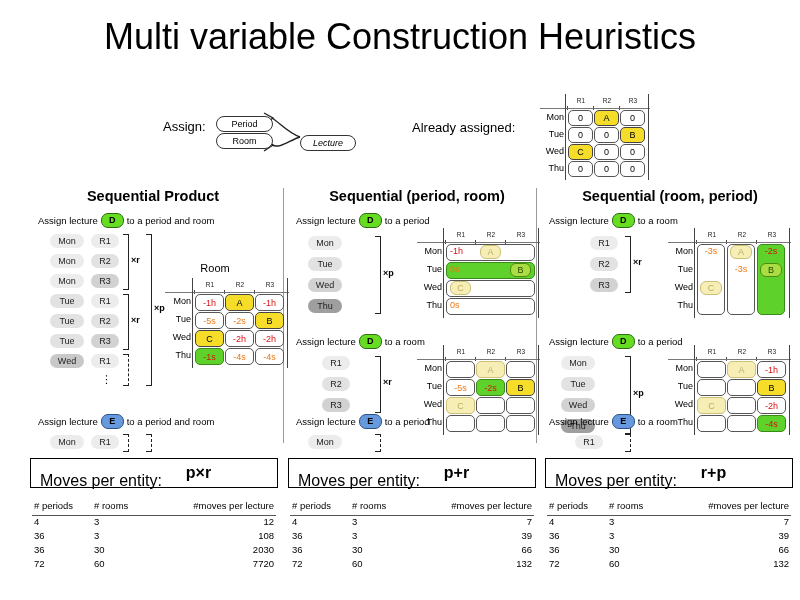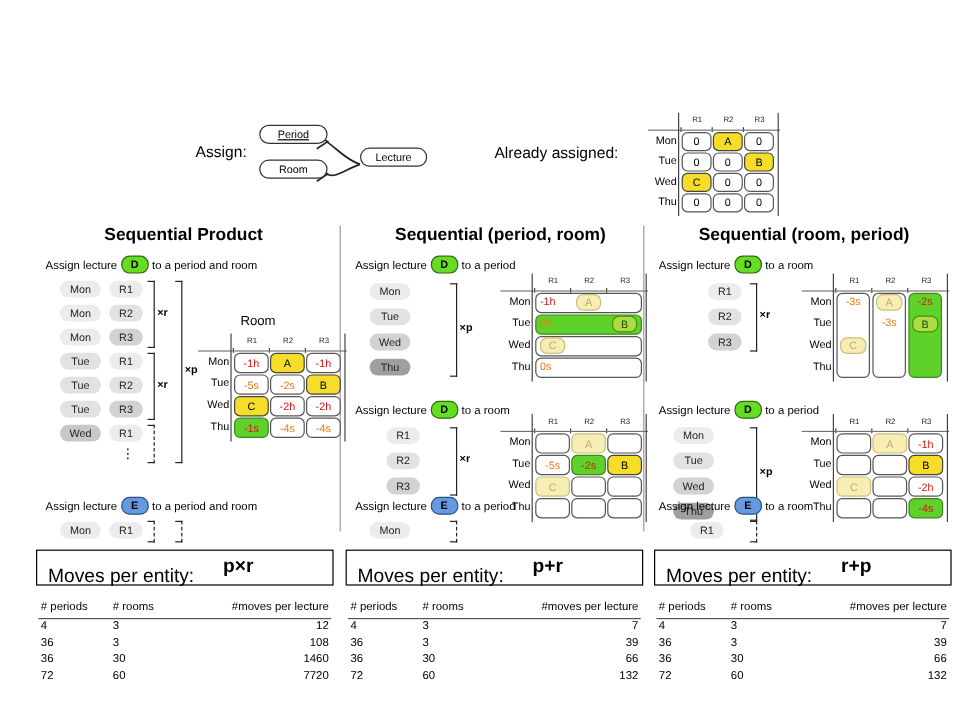--- a/index.html
+++ b/index.html
@@ -19,23 +19,23 @@
     position:absolute;top:72px;left:0;width:800px;text-align:center;
     font-size:12px;font-weight:400;
   }
 
   
   .model-label{position:absolute;left:163px;top:119px;font-size:13px;}
   .node{
     position:absolute;border:1.4px solid #333;border-radius:9px;background:#fff;
     font-size:9px;text-align:center;line-height:14px;height:14px;
   }
-  #node-period{left:216px;top:104px;width:55px;text-decoration:underline;}
+  #node-period{left:216px;top:116px;width:55px;}
   #node-room{left:216px;top:133px;width:55px;}
-  #node-lecture{left:300px;top:123px;width:54px;}
+  #node-lecture{left:300px;top:135px;width:54px;font-style:italic;}
   .model-svg{position:absolute;left:200px;top:105px;}
 
   .assigned-label{position:absolute;left:412px;top:120px;font-size:13px;}
 
   
   .grid{position:absolute;}
   .gh{position:absolute;font-size:6.5px;color:#222;text-align:center;}
   .rh{position:absolute;font-size:9px;color:#000;text-align:right;}
   .cell{
     position:absolute;border:1px solid #555;border-radius:5px;background:#fff;
@@ -78,20 +78,21 @@
   .mtable .c1{position:absolute;left:2px;}
   .mtable .c2{position:absolute;left:62px;}
   .mtable .c3{position:absolute;right:2px;text-align:right;}
   .divider{position:absolute;width:1.1px;background:#9a9a9a;}
 </style>
 </head>
 <body>
 
 <div class="slide">
 
+  <div class="title">Multi variable Construction Heuristics</div>
 
   <div class="model-label">Assign:</div>
   <svg class="model-svg" width="180" height="60">
     <path d="M100,32 C88,28 80,18 72,13" stroke="#222" stroke-width="1.4" fill="none"></path>
     <path d="M100,32 C88,36 80,44 72,40" stroke="#222" stroke-width="1.4" fill="none"></path>
     <path d="M64,8 L73,13 L64,19" stroke="#222" stroke-width="1.4" fill="none"></path>
     <path d="M64,34 L73,40 L64,46" stroke="#222" stroke-width="1.4" fill="none"></path>
   </svg>
   <div class="node" id="node-period">Period</div>
   <div class="node" id="node-room">Room</div>
@@ -203,21 +204,21 @@
           <div class="c3">12</div>
         </div>
         <div class="row">
           <div class="c1">36</div>
           <div class="c2">3</div>
           <div class="c3">108</div>
         </div>
         <div class="row">
           <div class="c1">36</div>
           <div class="c2">30</div>
-          <div class="c3">1460</div>
+          <div class="c3">2030</div>
         </div>
         <div class="row">
           <div class="c1">72</div>
           <div class="c2">60</div>
           <div class="c3">7720</div>
         </div>
       </div>
     </div>
   <div id="col1">
       <div class="col-title" style="left:292px;top:188px;width:250px;">Sequential (period, room)</div>

